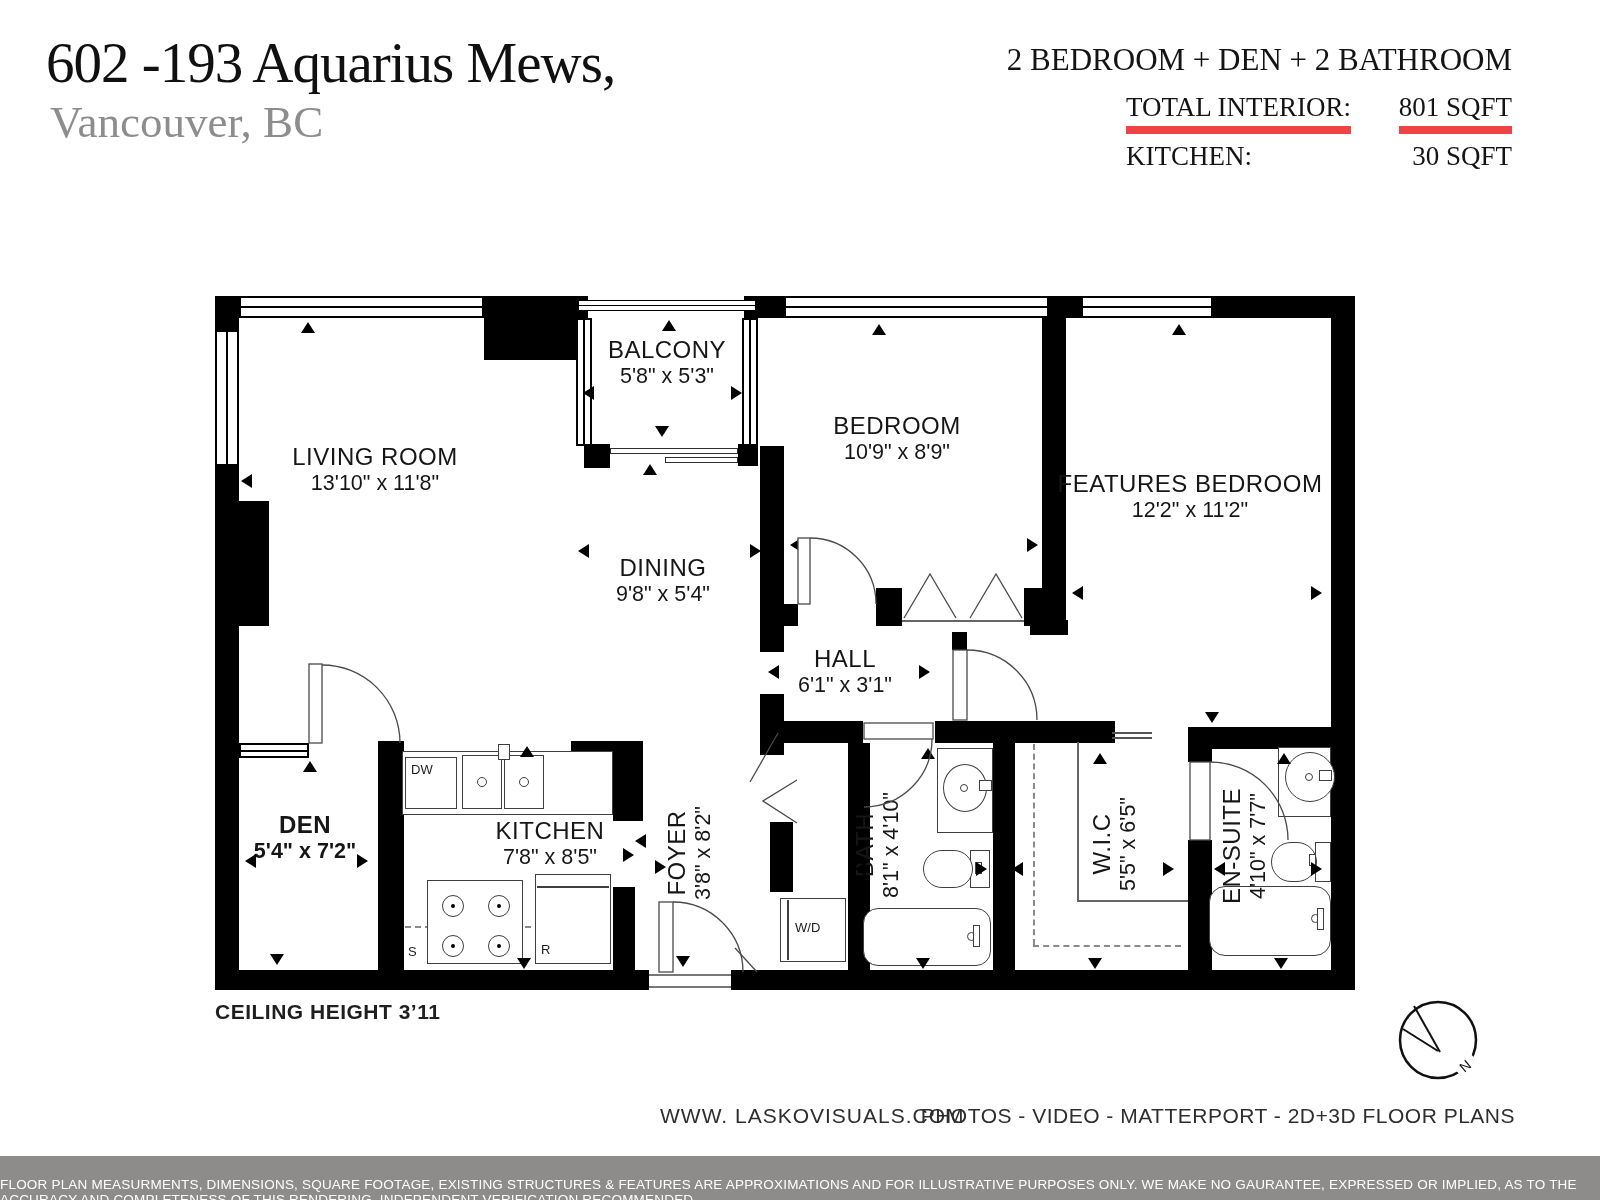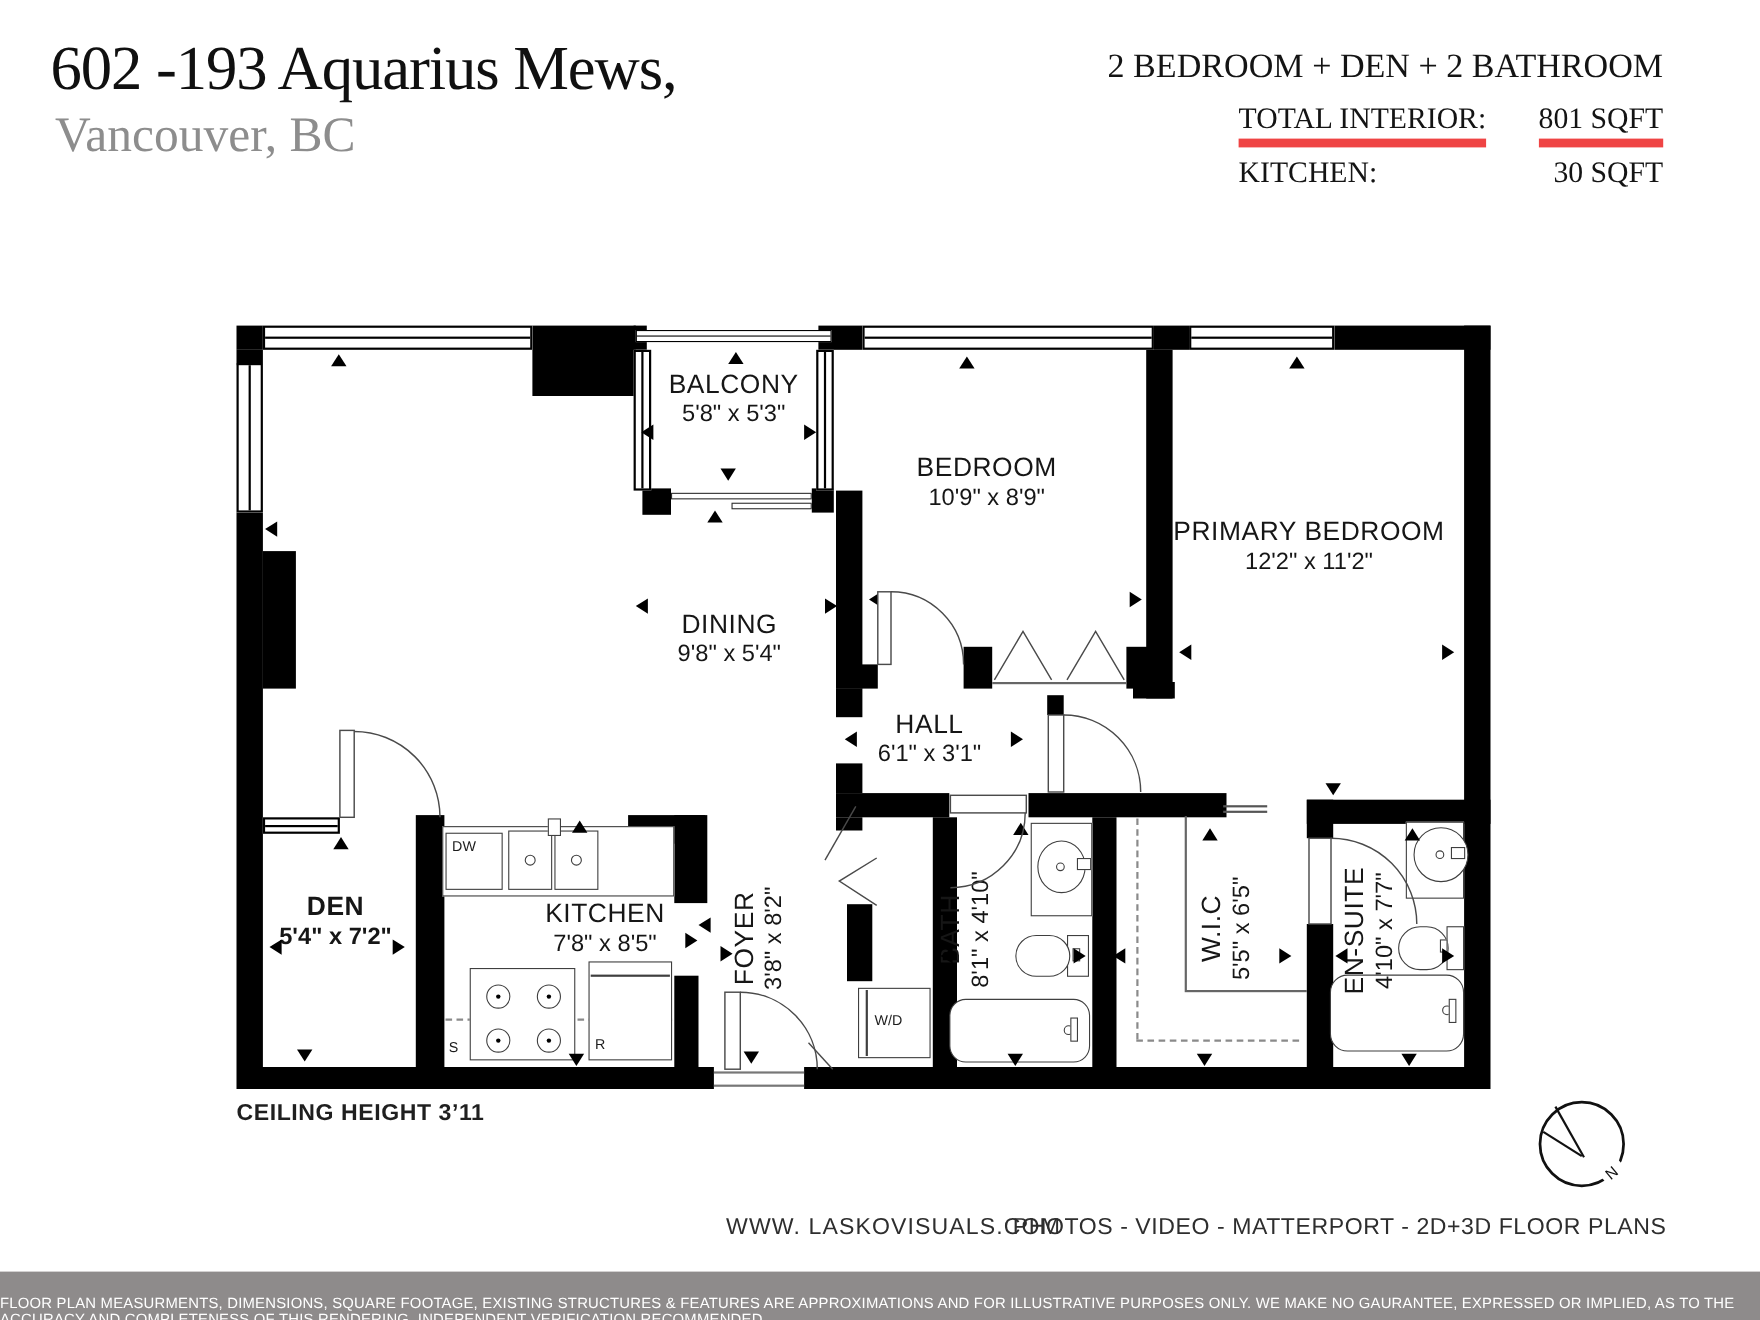--- a/index.html
+++ b/index.html
@@ -161,34 +161,38 @@
     <div class="fx" style="left: 1100px; top: 546px; width: 16px; height: 40px;"></div>
     <div class="fx" style="left: 1056px; top: 546px; width: 46px; height: 40px; border-radius: 20px;"></div>
     <div class="fx" style="left: 1094px; top: 558px; width: 7px; height: 12px;"></div>
     <div class="fx" style="left: 994px; top: 590px; width: 122px; height: 70px; border-radius: 16px;"></div>
     <div class="fx" style="left: 1096px; top: 618px; width: 9px; height: 9px; border-radius: 50%;"></div>
     <div class="fx" style="left: 1102px; top: 612px; width: 7px; height: 22px;"></div>
     <div class="slabel" style="left: 196px; top: 466px;">DW</div>
     <div class="slabel" style="left: 193px; top: 648px;">S</div>
     <div class="slabel" style="left: 326px; top: 646px;">R</div>
     <div class="slabel" style="left: 580px; top: 624px;">W/D</div>
+    <div class="rlabel" style="left: 160px; top: 174px;">
+      <div class="nm">LIVING ROOM</div>
+      <div class="dm">13'10" x 11'8"</div>
+    </div>
     <div class="rlabel" style="left: 452px; top: 67px;">
       <div class="nm">BALCONY</div>
       <div class="dm">5'8" x 5'3"</div>
     </div>
     <div class="rlabel" style="left: 448px; top: 285px;">
       <div class="nm">DINING</div>
       <div class="dm">9'8" x 5'4"</div>
     </div>
     <div class="rlabel" style="left: 682px; top: 143px;">
       <div class="nm">BEDROOM</div>
       <div class="dm">10'9" x 8'9"</div>
     </div>
     <div class="rlabel" style="left: 975px; top: 201px;">
-      <div class="nm">PRIMARY BEDROOM</div>
+      <div class="nm">FEATURES BEDROOM</div>
       <div class="dm">12'2" x 11'2"</div>
     </div>
     <div class="rlabel" style="left: 630px; top: 376px;">
       <div class="nm">HALL</div>
       <div class="dm">6'1" x 3'1"</div>
     </div>
     <div class="rlabel" style="left: 90px; top: 542px; font-weight: bold;">
       <div class="nm">DEN</div>
       <div class="dm">5'4" x 7'2"</div>
     </div>

